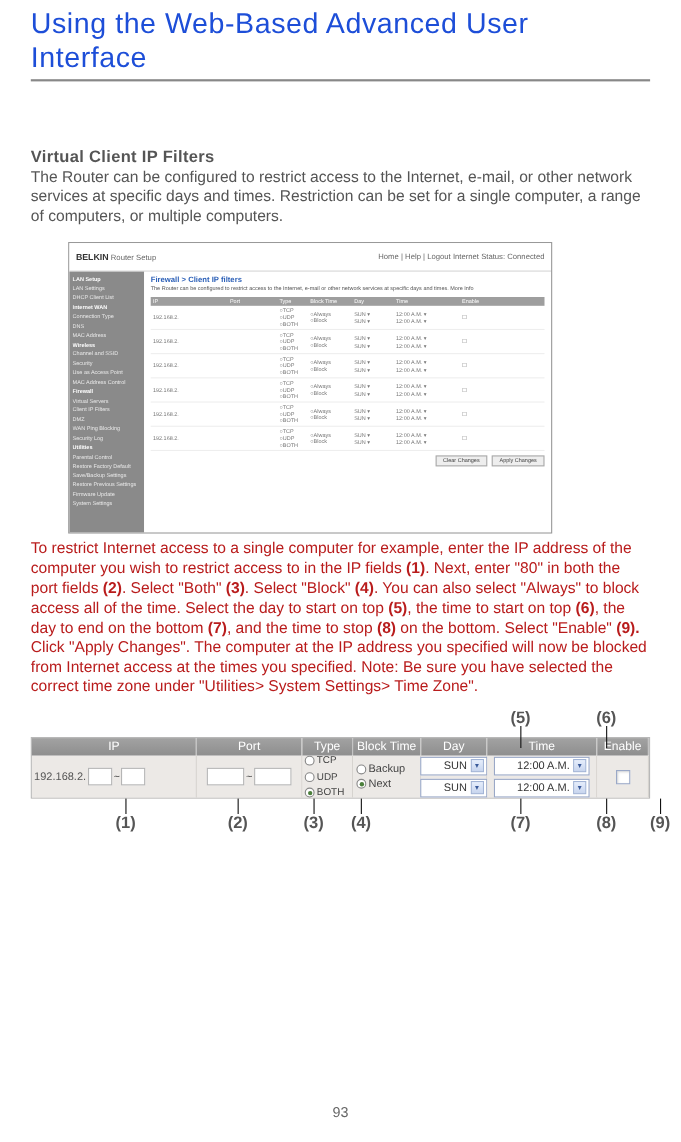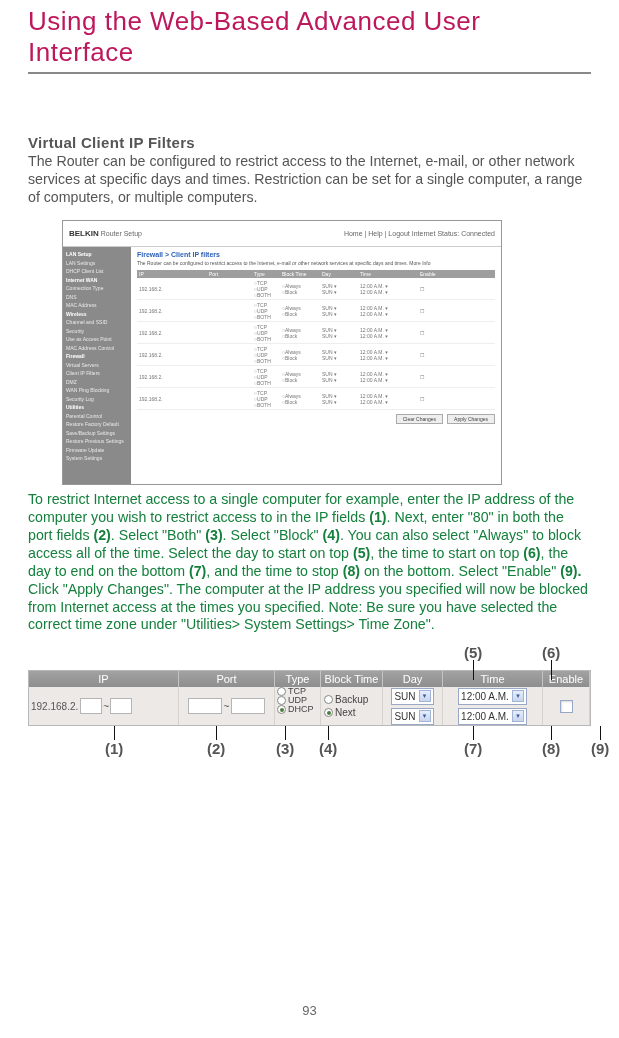--- a/index.html
+++ b/index.html
@@ -7,21 +7,21 @@
     width: 619px;
     height: 1038px;
     font-family: Arial, Helvetica, sans-serif;
     background: #fff;
     position: relative;
     padding: 0 28px;
   }
   .page-title {
     font-size: 26px;
     font-weight: 300;
-    color: #be185d;
+    color: #1d4ed8;
     letter-spacing: 0.5px;
     padding-top: 6px;
     font-family: Arial, sans-serif;
   }
   .title-rule {
     border: none;
     border-top: 2px solid #888;
     margin-top: 4px;
   }
   .section-heading {
@@ -32,21 +32,21 @@
     letter-spacing: 0.3px;
   }
   .body-text {
     font-size: 14.2px;
     color: #555;
     line-height: 1.25;
     margin-top: 2px;
   }
   .body-text-below {
     font-size: 14.2px;
-    color: #15803d;
+    color: #b91c1c;
     line-height: 1.26;
     margin-top: 6px;
   }
   .bold { font-weight: bold; }
   .screenshot-wrap {
     width: 440px;
     height: 265px;
     margin: 14px auto 0 34px;
     border: 1px solid #999;
     background: #f1f1f1;
@@ -123,29 +123,29 @@
   .c-enable { flex:1; min-width: 40px;}
 
   .ip-body { justify-content:flex-start; padding-left:2px; gap:1px;}
   .ip-pref { font-size:10px; color:#555; margin-right:1px;}
   .ip-in { width:22px; height:16px; border:1px solid #b5b5b5; background:#fff; font-size:9px;}
   .tilde { font-size:10px; color:#555;}
 
   .port-body { gap:2px;}
   .port-in { width:34px; height:16px; border:1px solid #b5b5b5; background:#fff; font-size:9px;}
 
-  .type-body { flex-direction:column; align-items:flex-start; justify-content:flex-start; padding-left:2px; gap:0px; font-size:9px;}
+  .type-body { flex-direction:column; align-items:flex-start; justify-content:space-between; padding-left:2px; gap:0px; font-size:9px;}
   .radio-wrap { display:flex; align-items:center; gap:2px; line-height:1;}
   .radio-ind { width:9px; height:9px; border:1px solid #888; border-radius:50%; background:#fff; display:inline-flex; align-items:center; justify-content:center;}
   .radio-ind.filled::after { content:""; width:4px; height:4px; background:#4b7f3b; border-radius:50%;}
 
   .block-body { flex-direction:column; align-items:flex-start; justify-content:center; padding-left:3px; gap:3px; font-size:10px;}
 
   .day-body { flex-direction:column; gap:3px;}
-  .sel { display:flex; align-items:center; border:1px solid #9aa8c7; background:#fff; font-size:10px; color:#333; height:17px; padding:0 2px 0 2px; gap:3px;}
+  .sel { display:flex; align-items:center; border:1px solid #9aa8c7; background:#fff; font-size:10px; color:#333; height:17px; padding:0 2px 0 20px; gap:3px;}
   .sel-btn { width:12px; height:12px; background:linear-gradient(#e6eefc,#c8d5ee); border:1px solid #a2b4d6; display:flex; align-items:center; justify-content:center; font-size:7px; color:#3a5a9a;}
 
   .time-body { flex-direction:column; gap:3px;}
 
   .enable-body {}
   .chk { width:13px; height:13px; border:1px solid #9aa8c7; background:#fff; box-shadow: inset 1px 1px 2px rgba(0,0,0,0.15);}
 
   .bottom-callouts { position: relative; height: 40px; font-size: 15px; font-weight: bold; color: #555;}
   .bottom-callouts span { position:absolute; top: 14px;}
   .line-up { position:absolute; width:1px; background:#111; top:0;}
@@ -306,21 +306,21 @@
         <div class="radio-wrap">
             <span class="radio-ind"></span>
             <span>TCP</span>
           </div>
         <div class="radio-wrap">
             <span class="radio-ind"></span>
             <span>UDP</span>
           </div>
         <div class="radio-wrap">
             <span class="radio-ind filled"></span>
-            <span>DHCP</span>
+            <span>BOTH</span>
           </div>
       </div>
     </div>
     <div class="col c-block">
       <div class="hdr-cell">Block Time</div>
       <div class="col-body block-body">
         <div class="radio-wrap">
             <span class="radio-ind"></span>
             <span>Backup</span>
           </div>

